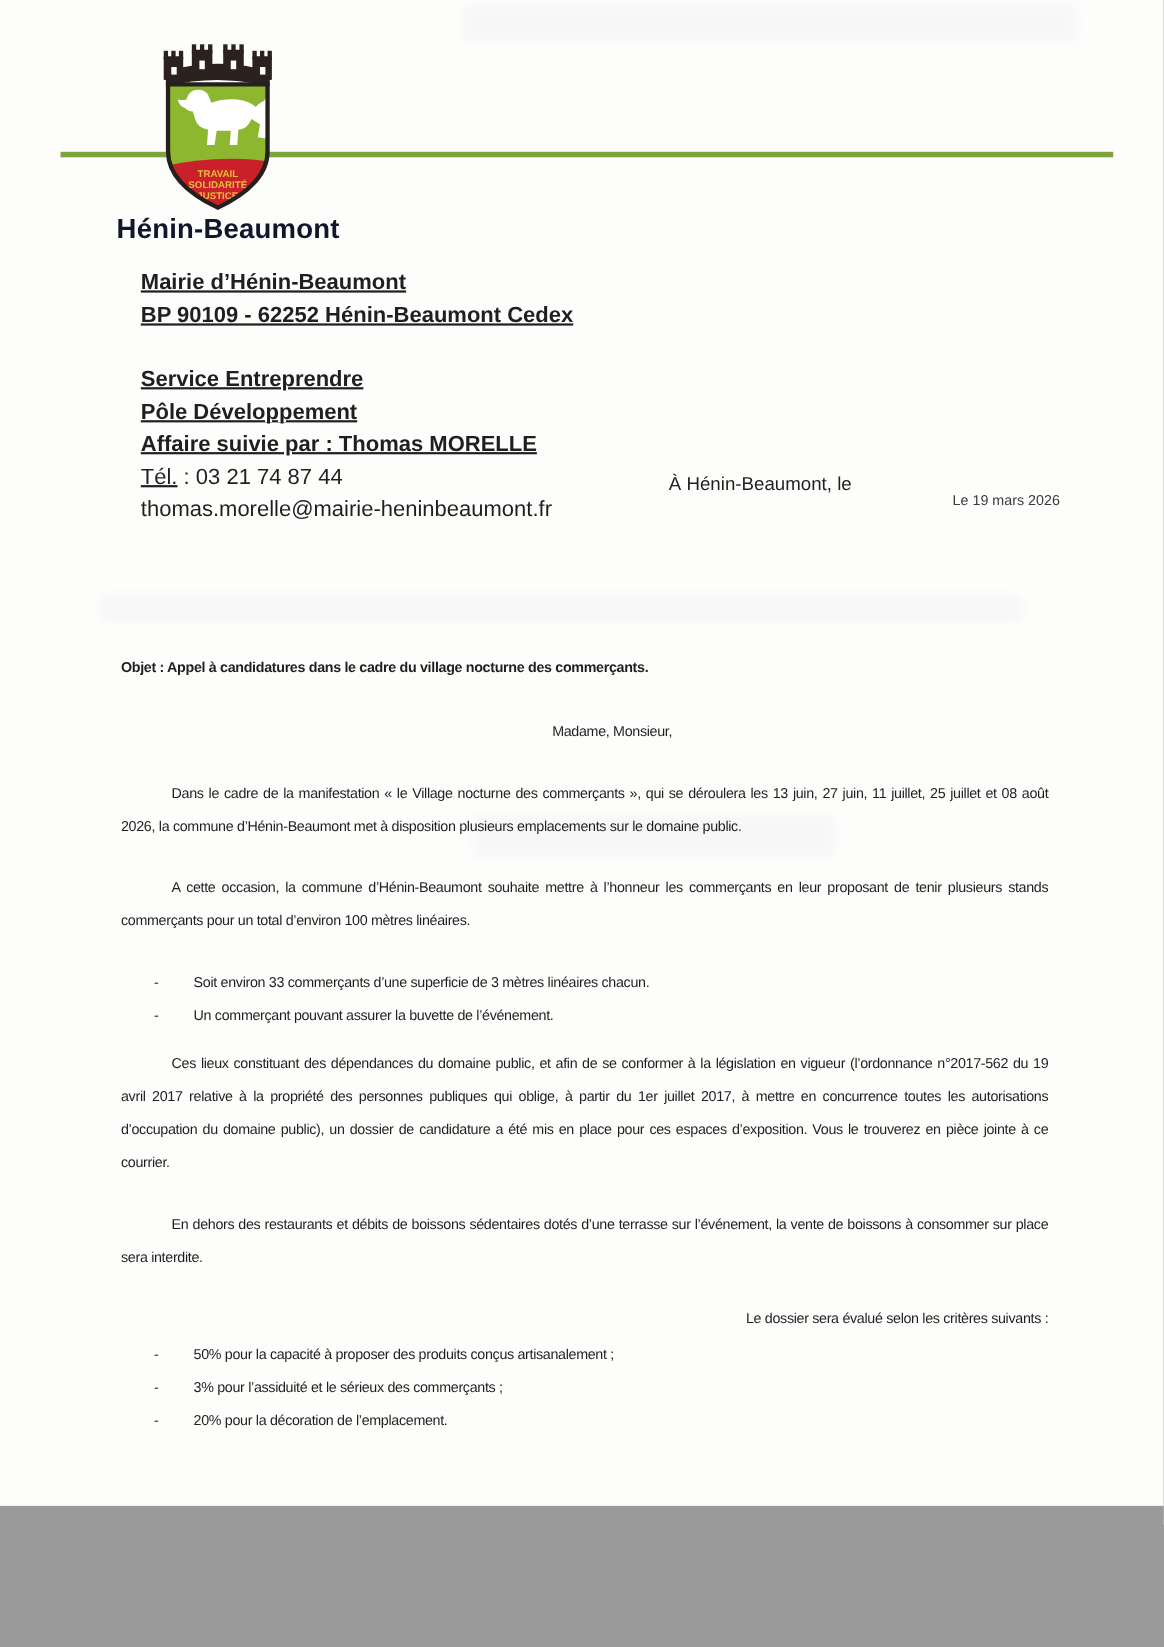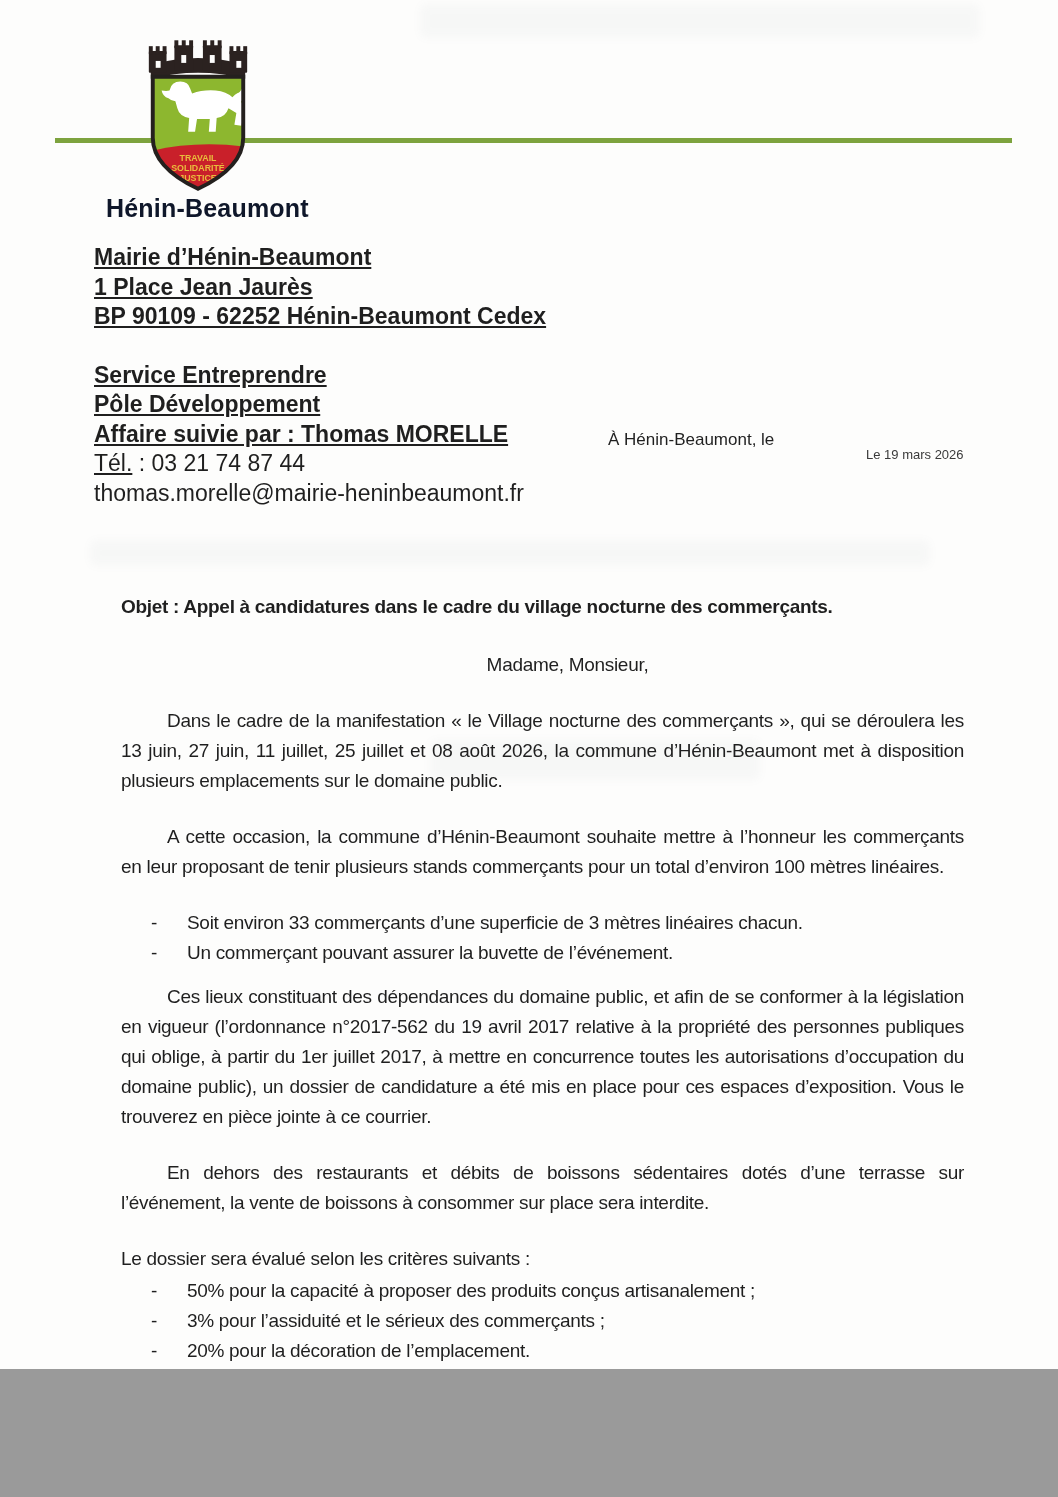--- a/index.html
+++ b/index.html
@@ -19,44 +19,44 @@
   .divider{position:absolute;left:55px;top:138px;width:957px;height:5px;background:#7da33e;}
 
   
   .crest{position:absolute;left:139px;top:36px;width:118px;height:160px;z-index:2;}
   .cityname{
     position:absolute;left:106px;top:194px;
     font-size:25px;font-weight:bold;color:#0f172a;letter-spacing:.2px;z-index:2;
   }
 
   
-  .sender{position:absolute;left:94px;top:243px;font-size:23px;line-height:29.5px;}
+  .sender{position:absolute;left:128px;top:243px;font-size:20px;line-height:29.5px;}
   .sender .b{font-weight:bold;}
   .u{text-decoration:underline;}
   .sender .gap{height:29px;}
 
   
   .place-line{position:absolute;left:608px;top:430px;font-size:17px;}
   .date-stamp{position:absolute;left:866px;top:447px;font-size:13px;color:#3a3a3a;}
 
   
   .body{
-    position:absolute;left:121px;top:592px;width:843px;
-    font-size:19px;line-height:30px;letter-spacing:-.3px;
+    position:absolute;left:110px;top:592px;width:843px;
+    font-size:13px;line-height:30px;letter-spacing:-.3px;
     text-align:justify;
   }
   .subject{font-weight:bold;margin:0 0 28px 0;text-align:left;}
   .salutation{text-indent:50px;margin:0 0 26px 0;text-align:center;}
   .para{text-indent:46px;margin:0 0 26px 0;}
   .para.tight{}
   .blist{margin:0 0 14px 0;}
   .brow{display:flex;}
   .brow .dash{width:36px;padding-left:30px;flex:none;}
   .brow .btxt{flex:1;text-align:left;}
-  .criteria-intro{margin:16px 0 2px 0;text-align:left;}
+  .criteria-intro{margin:16px 0 2px 0;text-align:right;}
 
   
   .footer-bar{position:absolute;left:30px;top:1427px;width:131px;height:21px;background:#352d2a;}
   .footer-text{
     position:absolute;left:180px;top:1426px;width:800px;
     font-size:12.6px;font-weight:bold;color:#1c1c1c;white-space:nowrap;letter-spacing:-.1px;
   }
   .footer-crest{position:absolute;left:982px;top:1401px;width:54px;height:92px;}
 </style>
 </head>
@@ -126,21 +126,20 @@
           <text x="60" y="146">JUSTICE</text>
         </g>
       </g>
       <path d="M14 40 L106 40 L106 102 Q106 132 60 154 Q14 132 14 102 Z" fill="none" stroke="#24201e" stroke-width="4"></path>
     </g>
   </svg>
   <div class="cityname">Hénin-Beaumont</div>
 
   <div class="sender">
     <div class="b u">Mairie d’Hénin-Beaumont</div>
-    <div class="b u">1 Place Jean Jaurès</div>
     <div class="b u">BP 90109 - 62252 Hénin-Beaumont Cedex</div>
     <div class="gap"></div>
     <div class="b u">Service Entreprendre</div>
     <div class="b u">Pôle Développement</div>
     <div class="b u">Affaire suivie par : Thomas MORELLE</div>
     <div><span class="u">Tél.</span><span> : 03 21 74 87 44</span></div>
     <div>thomas.morelle@mairie-heninbeaumont.fr</div>
   </div>
 
   <div class="place-line">À Hénin-Beaumont, le</div>

